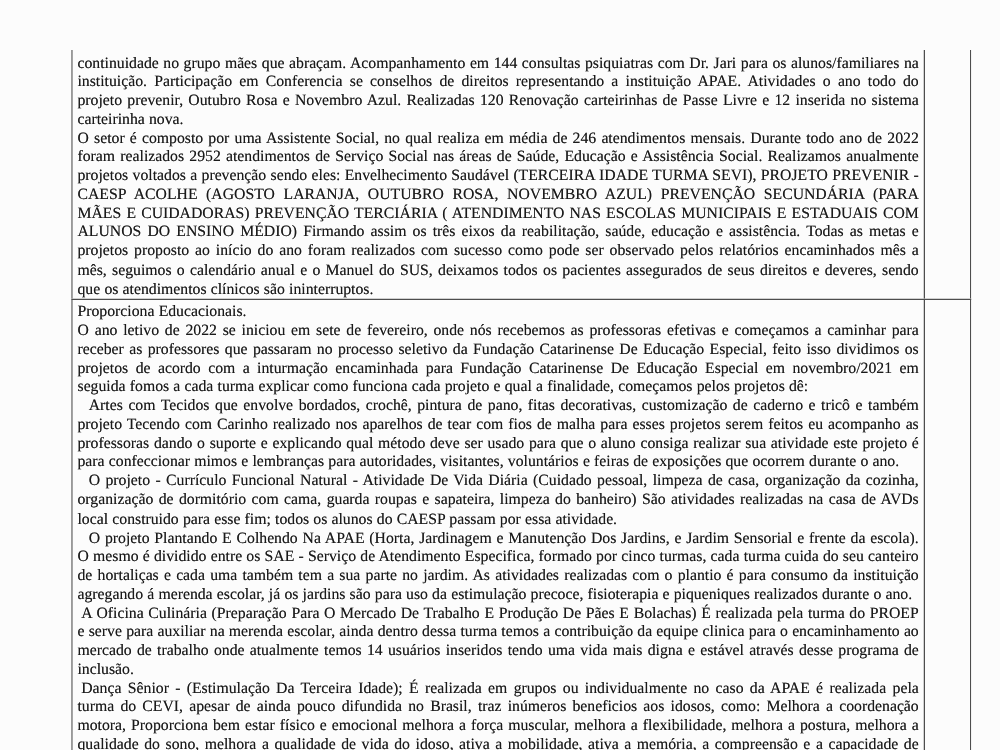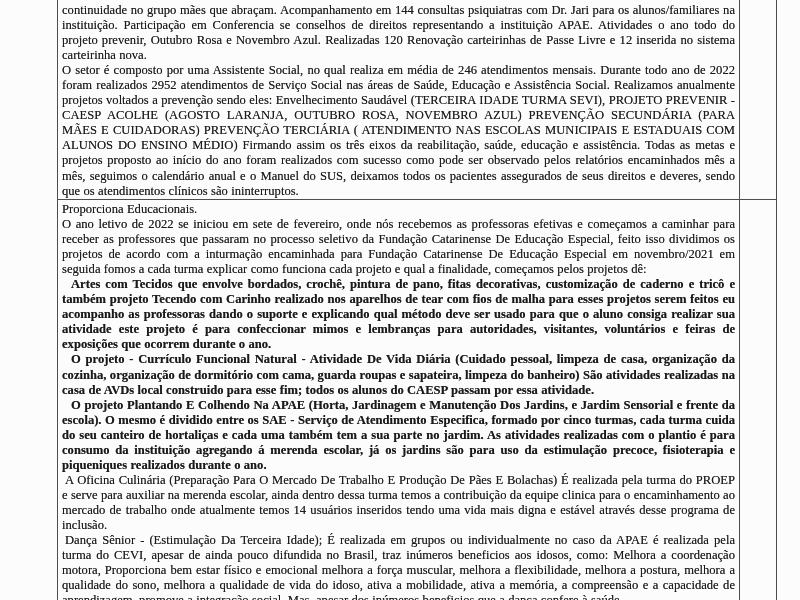--- a/index.html
+++ b/index.html
@@ -18,20 +18,21 @@
     display: flex;
     flex-direction: column;
   }
   .row {
     display: flex;
     overflow: hidden;
   }
   .row-top {
     height: 199px;
     border-bottom: 1px solid var(--border-color, #4d4d4d);
+    margin-top: 40px;
   }
   .row-bottom {
     height: 420px;
   }
   .cell-main {
     box-sizing: border-box;
     width: 683px;
     border-left: 1px solid var(--border-color, #4d4d4d);
     border-right: 1px solid var(--border-color, #4d4d4d);
     padding: 3px 4px 0 4px;
@@ -48,21 +49,21 @@
   p {
     margin: 0;
     font-family: "Liberation Serif", serif;
     font-size: 12.6px;
     line-height: 15.05px;
     text-align: justify;
     color: var(--text-color, #1a1a1a);
     text-shadow: 0 0 0.4px rgba(25, 25, 25, 0.6);
     word-spacing: 0.2px;
   }
-  .ind-md { text-indent: 9px; font-weight: bold; }
+  .ind-md { text-indent: 9px; }
   .ind-sm { text-indent: 3px; }
 </style>
 </head>
 <body>
 
 <div class="doc-table">
 
   <div class="row row-top">
     <div class="cell-main">
       <p>continuidade no grupo mães que abraçam. Acompanhamento em 144 consultas psiquiatras com Dr. Jari para os alunos/familiares na instituição. Participação em Conferencia se conselhos de direitos representando a instituição APAE. Atividades o ano todo do projeto prevenir, Outubro Rosa e Novembro Azul. Realizadas 120 Renovação carteirinhas de Passe Livre e 12 inserida no sistema carteirinha nova.</p>

